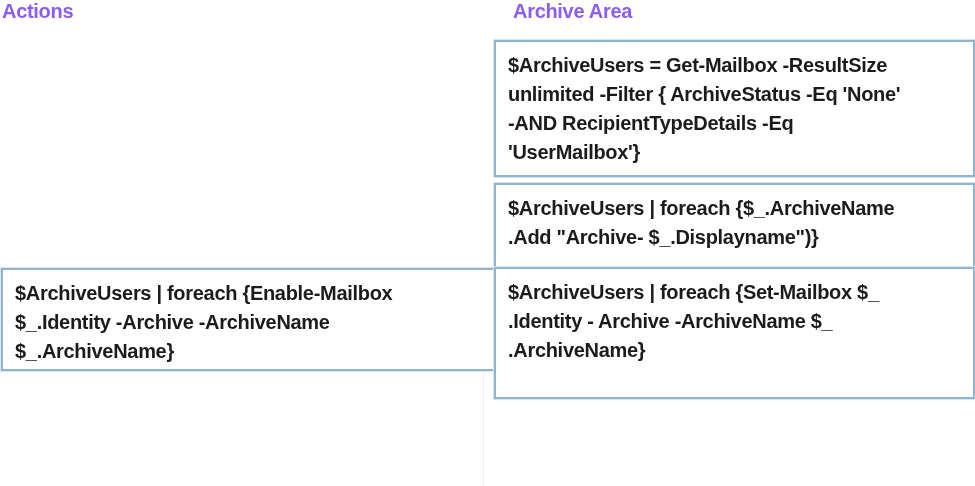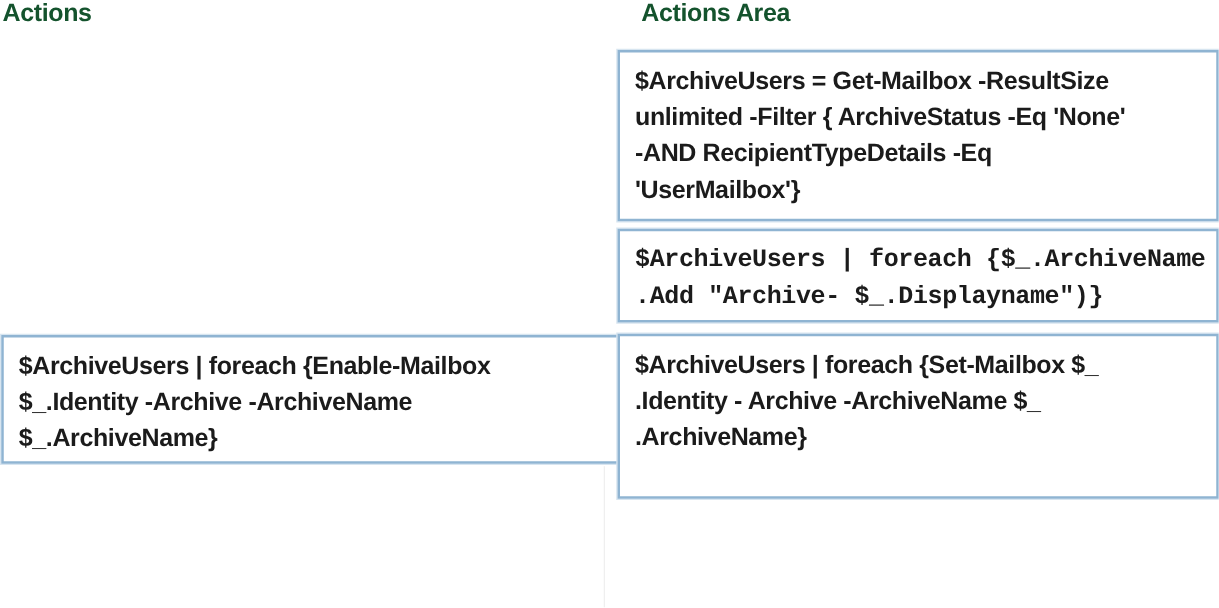--- a/index.html
+++ b/index.html
@@ -12,21 +12,21 @@
     width: 975px;
     height: 486px;
     overflow: hidden;
     font-family: "Liberation Sans", sans-serif;
   }
   .col-heading {
     position: absolute;
     top: 0px;
     font-size: 20px;
     font-weight: bold;
-    color: #14532d;
+    color: #8b5cf6;
     letter-spacing: -0.3px;
     white-space: nowrap;
   }
   .actions-heading { left: 2px; }
   .answer-heading  { left: 513px; }
 
   .tile {
     position: absolute;
     box-sizing: border-box;
     background: #ffffff;
@@ -38,38 +38,38 @@
     font-size: 20px;
     font-weight: bold;
     color: #1b1b1b;
     letter-spacing: -0.3px;
     line-height: 29px;
     white-space: pre-line;
   }
 
   .tile-left-1 { left: 1px;   top: 268px; width: 574px; height: 103px; }
   .tile-r1     { left: 494px; top: 40px;  width: 481px; height: 137px; }
-  .tile-r2     { left: 494px; top: 183px; width: 481px; height: 75px; font-family: Liberation Mono, monospace;  }
+  .tile-r2     { left: 494px; top: 183px; width: 481px; height: 86px;  }
   .tile-r3     { left: 494px; top: 267px; width: 481px; height: 132px; }
 
   .column-divider {
     position: absolute;
     left: 483px;
     top: 373px;
     width: 1px;
     height: 113px;
     background: #efefef;
   }
 </style>
 </head>
 <body>
 
 <div class="col-heading actions-heading">Actions</div>
 
-<div class="col-heading answer-heading">Actions Area</div>
+<div class="col-heading answer-heading">Archive Area</div>
 
 <div class="tile tile-left-1">
   <div class="tile-text">$ArchiveUsers | foreach {Enable-Mailbox
 $_.Identity -Archive -ArchiveName
 $_.ArchiveName}</div>
 </div>
 
 <div class="tile tile-r1">
   <div class="tile-text">$ArchiveUsers = Get-Mailbox -ResultSize
 unlimited -Filter { ArchiveStatus -Eq 'None'

